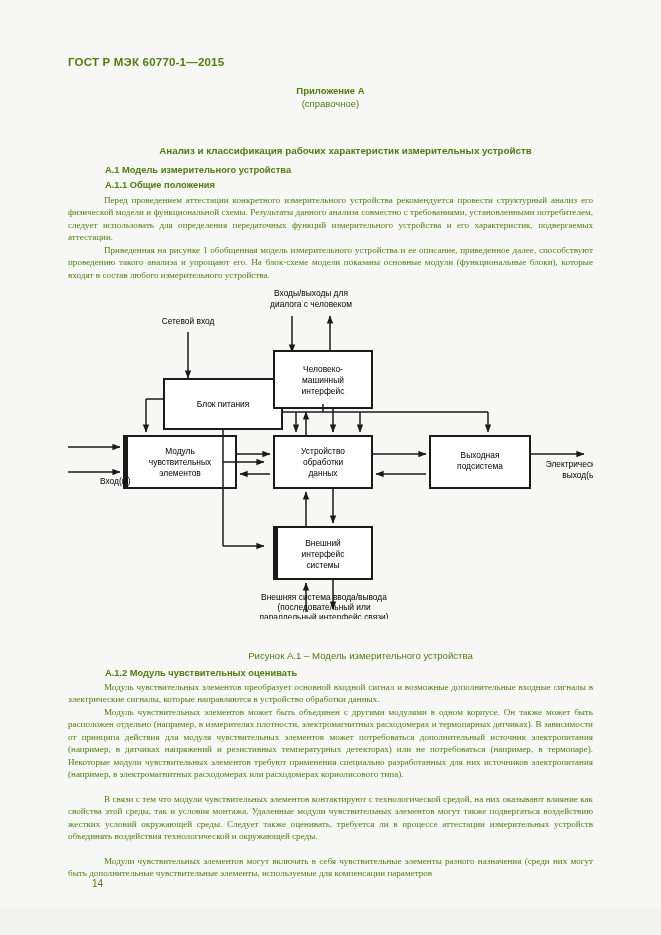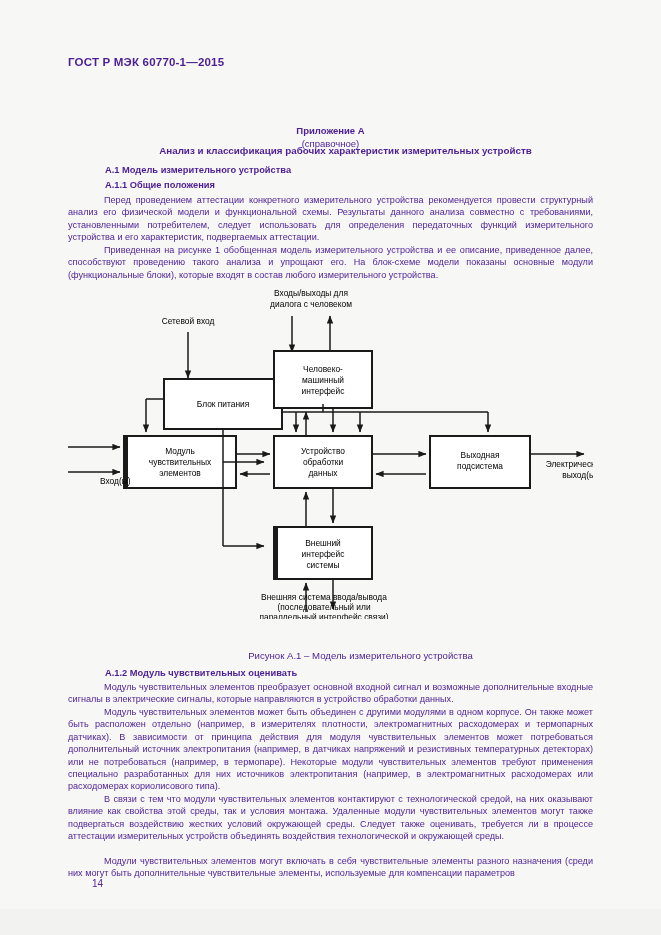--- a/index.html
+++ b/index.html
@@ -6,41 +6,40 @@
     margin: 0;
     padding: 0;
     background: #f2f2f0;
   }
   .page {
     position: relative;
     width: 661px;
     height: 909px;
     background: #f7f7f5;
     font-family: "Liberation Sans", sans-serif;
-    color: #4c1d95;
+    color: #4d7c0f;
     overflow: hidden;
   }
   .doc-header {
     position: absolute;
     left: 68px;
     top: 56px;
     font-size: 11.5px;
     font-weight: bold;
     letter-spacing: 0.2px;
   }
   .annex-block {
     position: absolute;
     left: 0;
     top: 84px;
     width: 661px;
     text-align: center;
     font-size: 9.5px;
     font-weight: bold;
     line-height: 13px;
-    margin-top: 40px;
   }
   .annex-sub {
     font-weight: normal;
   }
   .main-title {
     position: absolute;
     left: 0;
     top: 145px;
     width: 661px;
     text-align: center;
@@ -58,20 +57,21 @@
   .sec-a1 { top: 165px; }
   .sec-a11 { top: 180px; }
   .para {
     position: absolute;
     left: 68px;
     width: 525px;
     font-size: 9.1px;
     line-height: 12.4px;
     text-align: justify;
     text-justify: inter-word;
+    font-family: Liberation Serif, serif;
   }
   .para.ind { text-indent: 36px; }
   .p1 { top: 194px; }
   .p2 { top: 244px; }
 
   
   .figure {
     position: absolute;
     left: 68px;
     top: 284px;

